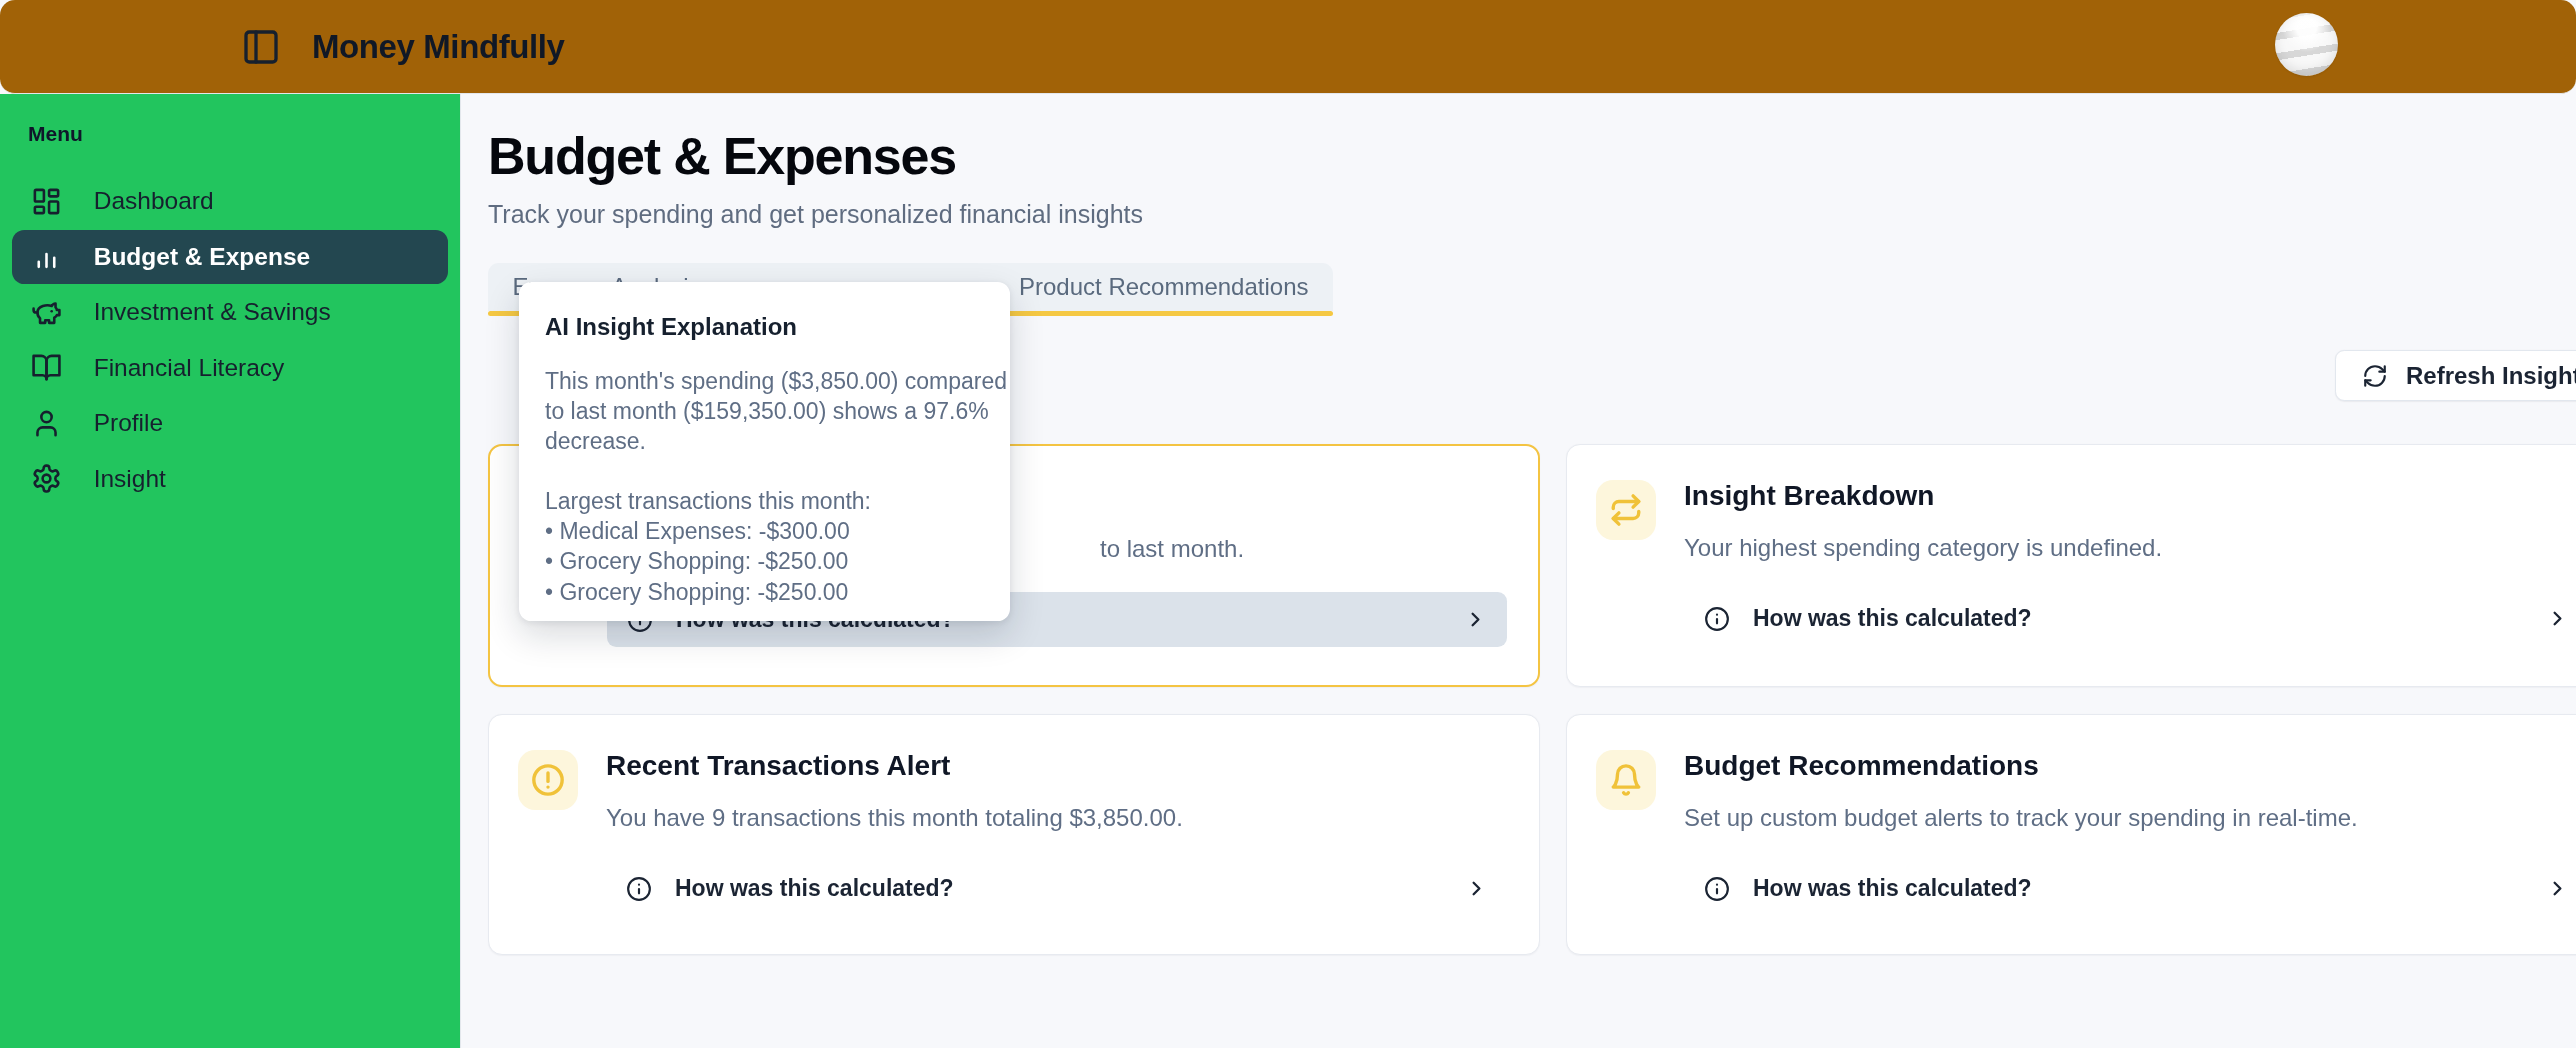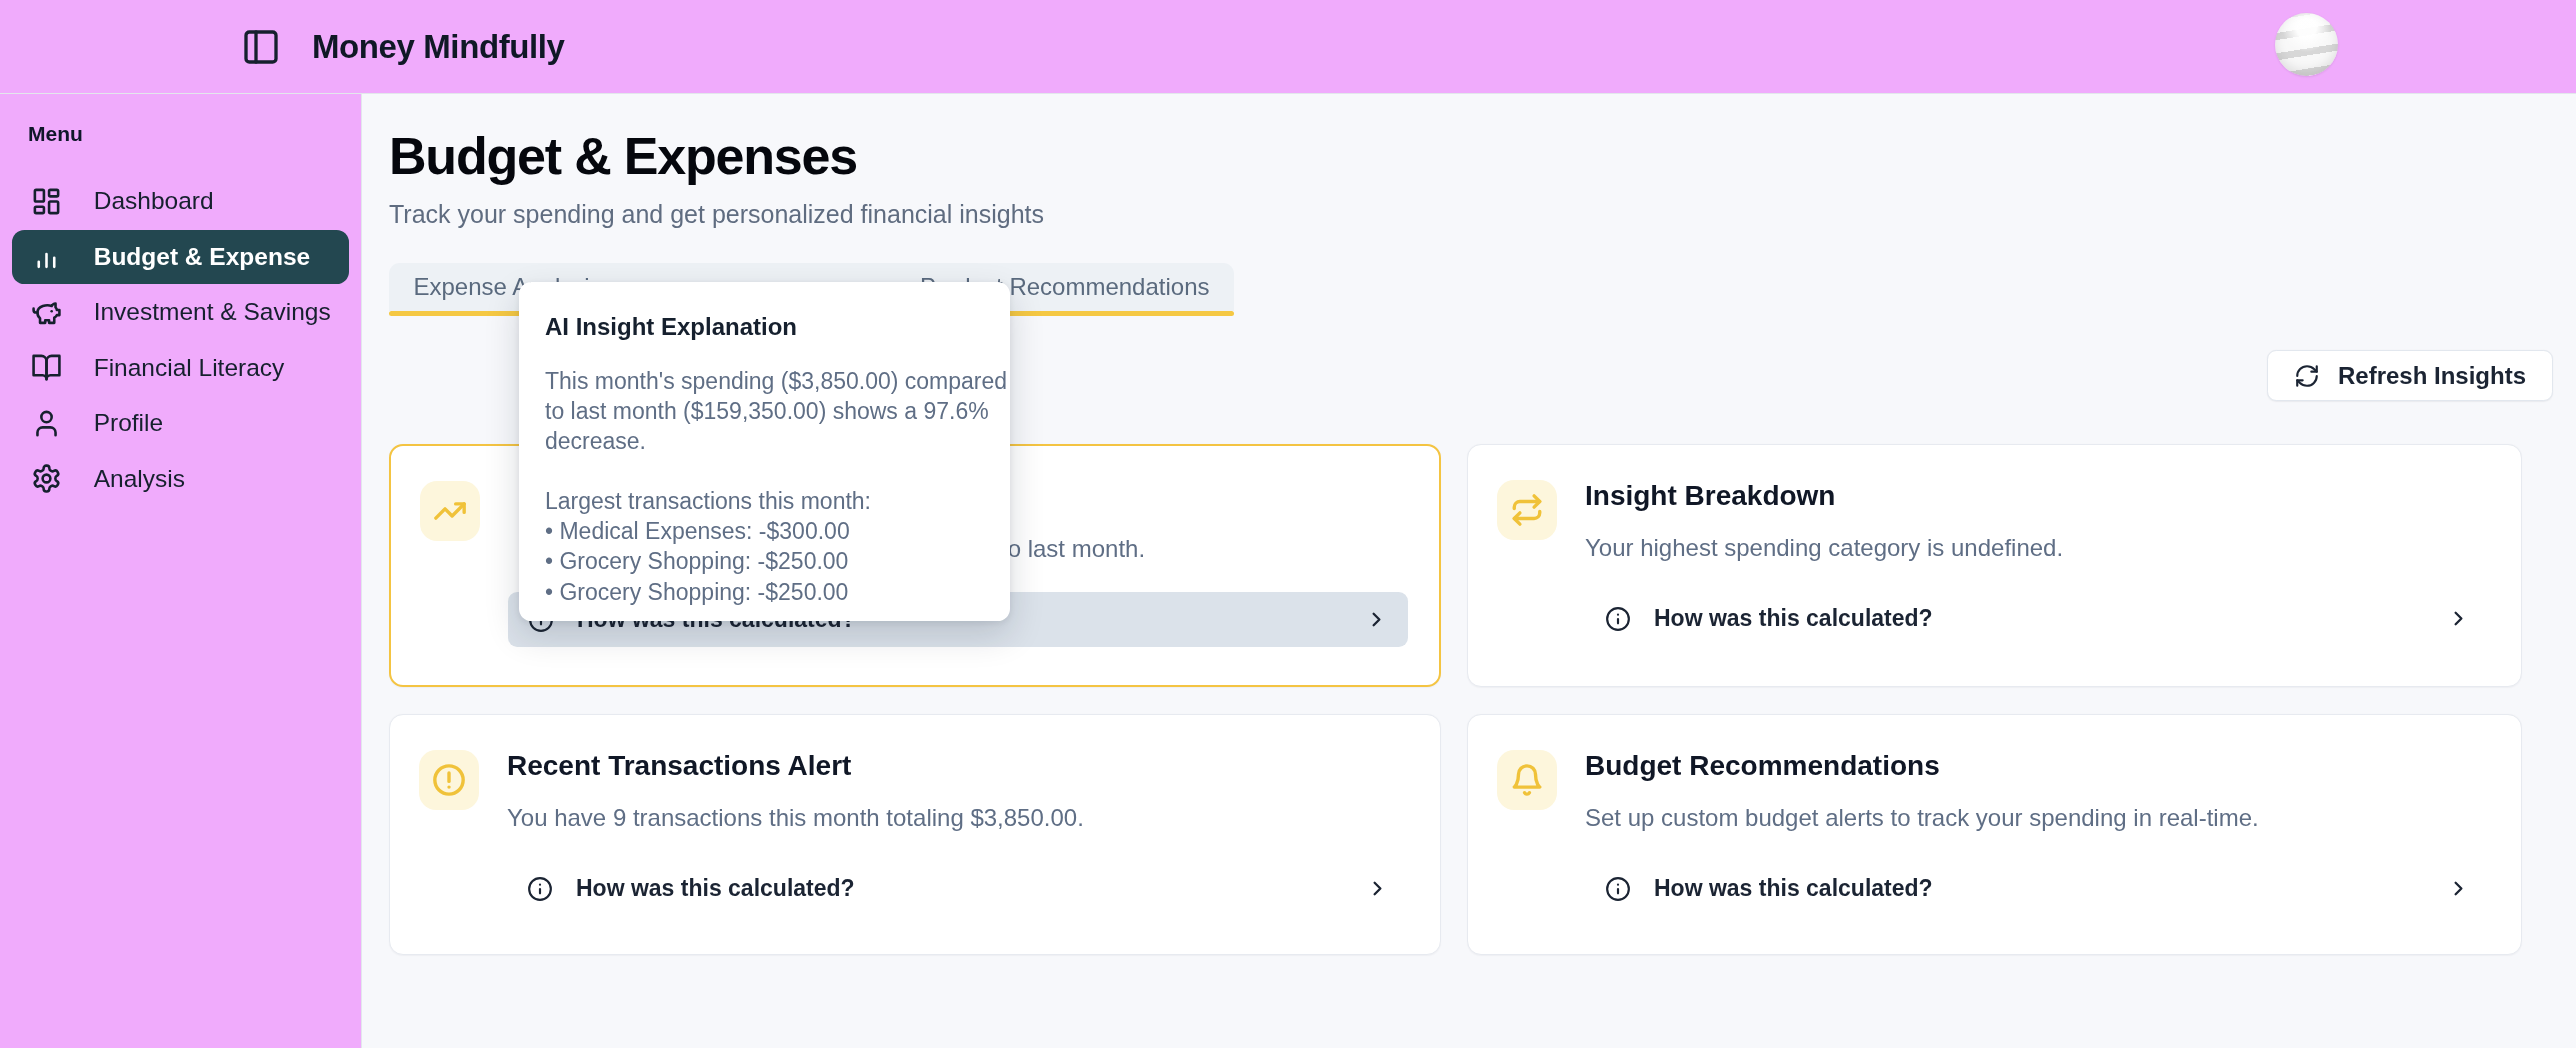--- a/index.html
+++ b/index.html
@@ -13,40 +13,41 @@
   svg { display: block; }
 
   
   .header {
     height: 94px;
     display: flex;
     align-items: center;
     padding-left: 241px;
     border-bottom: 1.5px solid #e3e7ec;
     position: relative;
-    background: #f0abfc;
+    background: #a16207;
+    border-radius: 15px;
   }
   .panel-toggle { width: 40px; height: 40px; color: #16202e; cursor: pointer; }
   .app-title { margin-left: 31px; font-size: 33px; font-weight: 700; color: #101826; letter-spacing: -0.4px; }
   .avatar {
     position: absolute; left: 2275px; top: 13px;
     width: 63px; height: 63px; border-radius: 50%;
     background:
       radial-gradient(circle at 50% 24%, rgba(255,255,255,0.95) 0 17%, rgba(255,255,255,0) 42%),
       repeating-linear-gradient(171deg, #d7d7d7 0 7px, #f8f8f8 7px 20px);
     box-shadow: inset 0 -4.6px 10.7px rgba(0,0,0,0.10), 0 0.8px 2.3px rgba(0,0,0,0.10);
   }
 
   
   .layout { display: flex; height: 954px; }
   .sidebar {
-    width: 362px; flex-shrink: 0;
+    width: 461px; flex-shrink: 0;
     border-right: 1.5px solid #e3e7ec;
     padding-top: 28px;
-    background: #f0abfc;
+    background: #22c55e;
   }
   .menu-label { margin-left: 28px; font-size: 21px; font-weight: 700; color: #0f172a; }
   .nav { margin-top: 28px; }
   .nav-item {
     height: 54px; margin: 1.5px 12.3px;
     display: flex; align-items: center;
     padding-left: 18.4px; gap: 32px;
     border-radius: 12.3px;
     font-size: 24.5px; color: #16202e;
     cursor: pointer;
@@ -208,21 +209,21 @@
         <span>Profile</span>
       </div>
 
       <div class="nav-item">
         <span class="nav-icon">
           <svg viewBox="0 0 24 24" fill="none" stroke="currentColor" stroke-width="2" stroke-linecap="round" stroke-linejoin="round">
             <path d="M12.22 2h-.44a2 2 0 0 0-2 2v.18a2 2 0 0 1-1 1.73l-.43.25a2 2 0 0 1-2 0l-.15-.08a2 2 0 0 0-2.73.73l-.22.38a2 2 0 0 0 .73 2.73l.15.1a2 2 0 0 1 1 1.72v.51a2 2 0 0 1-1 1.74l-.15.09a2 2 0 0 0-.73 2.73l.22.38a2 2 0 0 0 2.73.73l.15-.08a2 2 0 0 1 2 0l.43.25a2 2 0 0 1 1 1.73V20a2 2 0 0 0 2 2h.44a2 2 0 0 0 2-2v-.18a2 2 0 0 1 1-1.73l.43-.25a2 2 0 0 1 2 0l.15.08a2 2 0 0 0 2.73-.73l.22-.39a2 2 0 0 0-.73-2.73l-.15-.08a2 2 0 0 1-1-1.74v-.5a2 2 0 0 1 1-1.74l.15-.09a2 2 0 0 0 .73-2.73l-.22-.38a2 2 0 0 0-2.73-.73l-.15.08a2 2 0 0 1-2 0l-.43-.25a2 2 0 0 1-1-1.73V4a2 2 0 0 0-2-2z"></path>
             <circle cx="12" cy="12" r="3"></circle>
           </svg>
         </span>
-        <span>Analysis</span>
+        <span>Insight</span>
       </div>
 
     </div>
   </div>
 
   <div class="main">
     <div class="page-title">Budget &amp; Expenses</div>
     <div class="page-subtitle">Track your spending and get personalized financial insights</div>
 
     <div class="tabbar-wrap">

